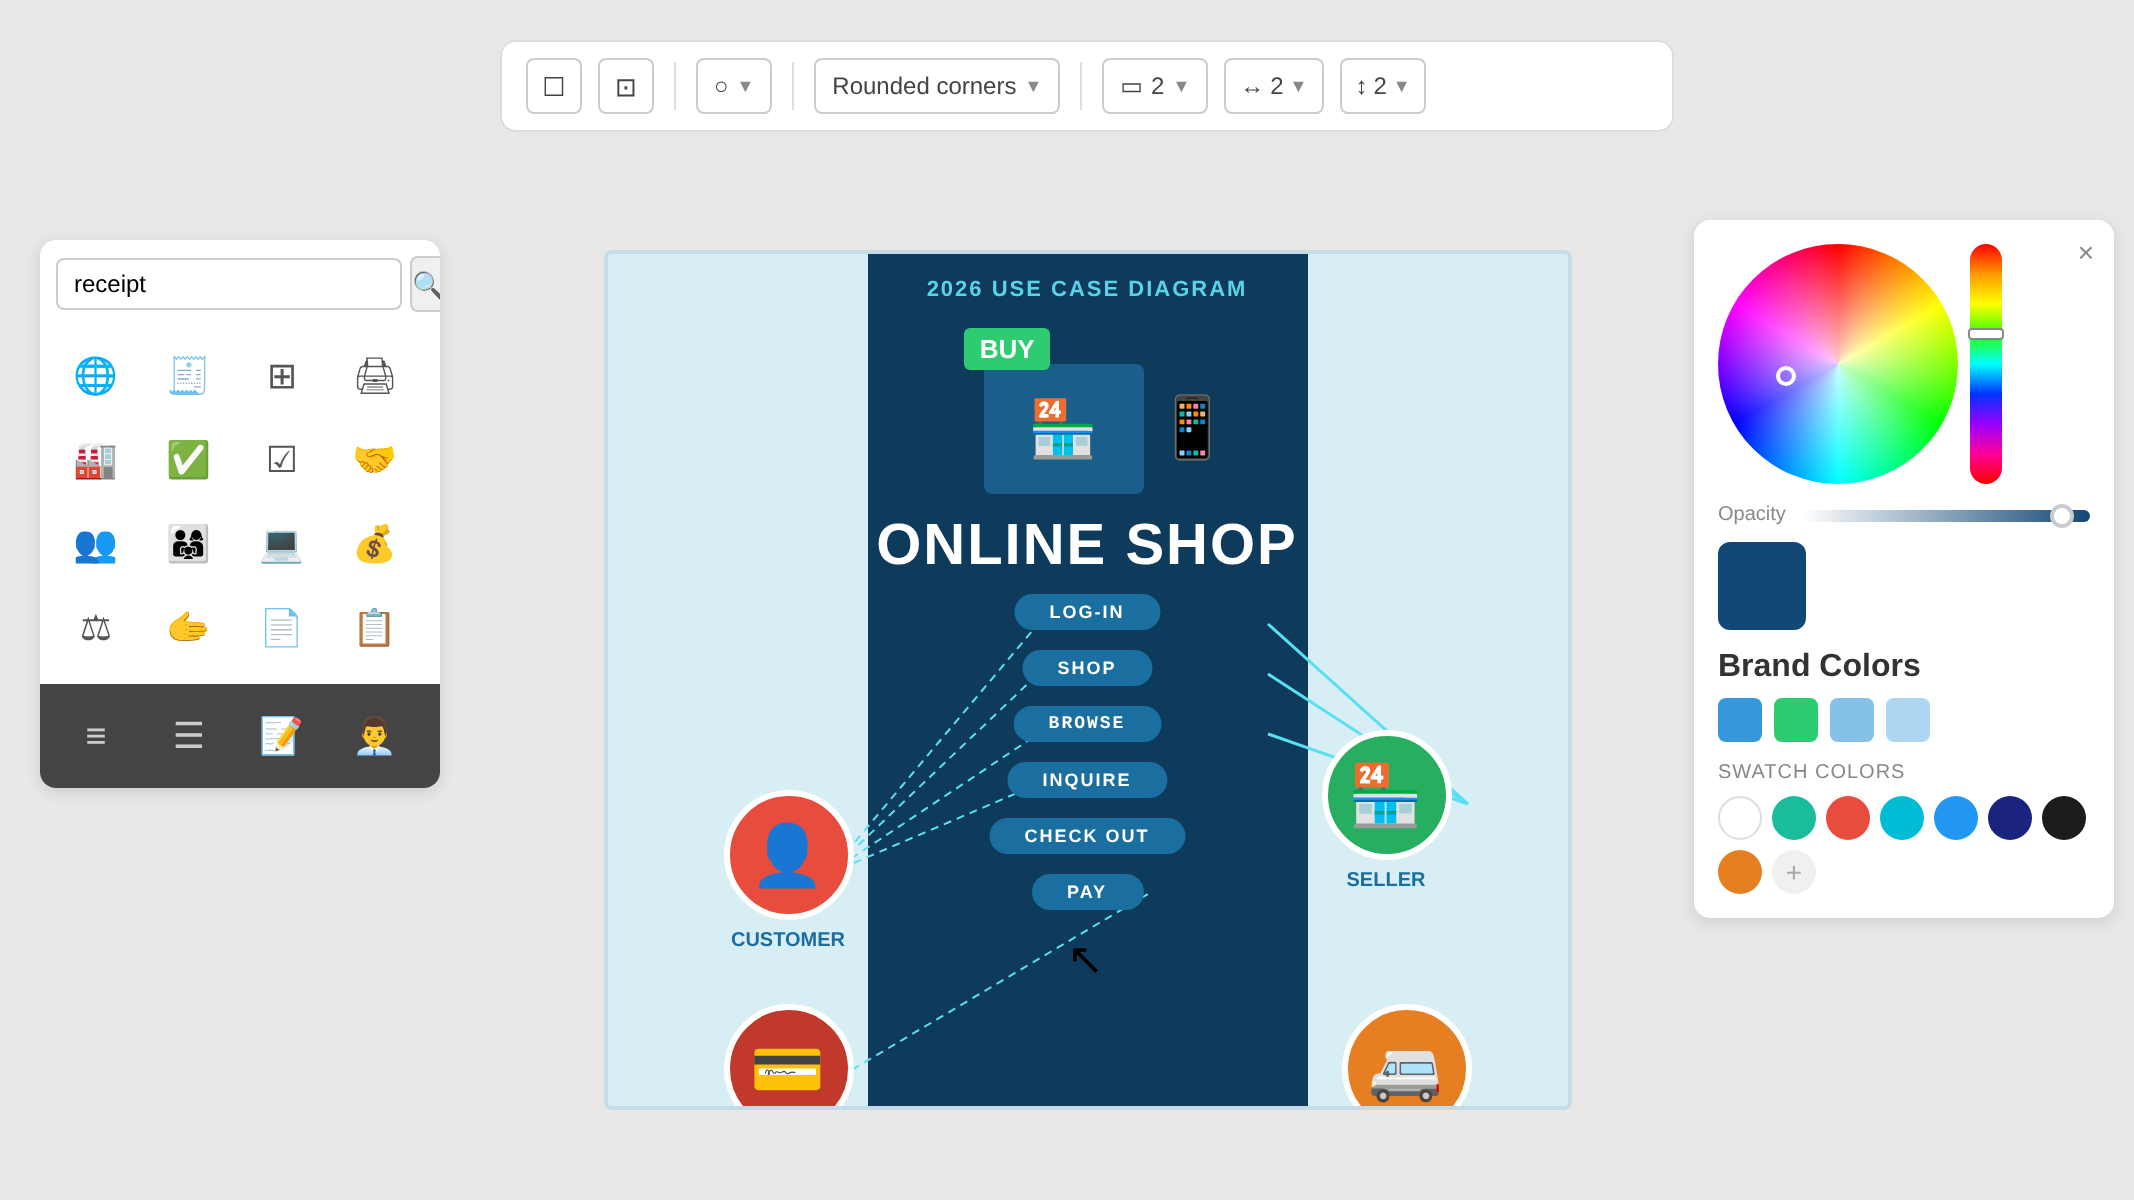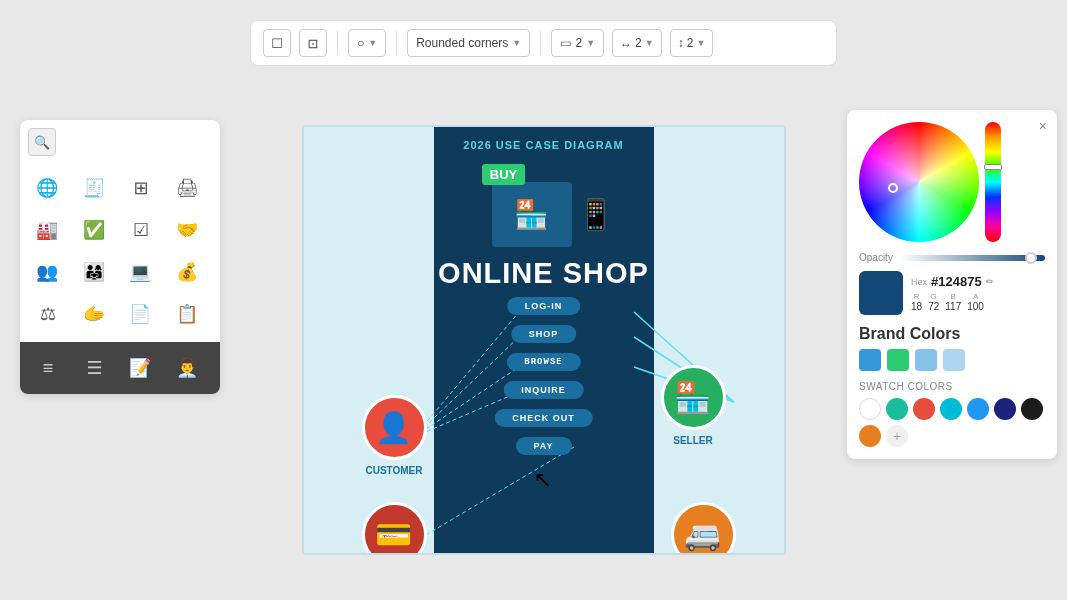--- a/index.html
+++ b/index.html
@@ -363,20 +363,21 @@
   </button>
   <button class="toolbar-num">
     <span>↕</span>
     <span>2</span>
     <span class="arrow">▼</span>
   </button>
 </div>
 
 <div id="left-panel">
   <div class="search-row">
+    <input class="search-input" value="receipt" placeholder="receipt" style="">
     <div class="search-icon-btn">🔍</div>
   </div>
   <div class="icons-grid">
     <div class="icon-cell">🌐</div>
     <div class="icon-cell">🧾</div>
     <div class="icon-cell">⊞</div>
     <div class="icon-cell">🖨</div>
     <div class="icon-cell">🏭</div>
     <div class="icon-cell">✅</div>
     <div class="icon-cell">☑</div>
@@ -476,45 +477,20 @@
 
   <div class="opacity-row">
     <span class="opacity-label">Opacity</span>
     <div class="opacity-slider">
       <div class="opacity-thumb"></div>
     </div>
   </div>
 
   <div class="color-info-row">
     <div class="color-swatch-big"></div>
-    <div class="color-values">
-      <div class="color-hex-row">
-        <span class="color-hex-label">Hex</span>
-        <span class="color-hex-value">#124875</span>
-        <span class="color-edit-icon">✏</span>
-      </div>
-      <div class="color-rgba-row">
-        <div class="color-channel">
-          <div class="channel-label">R</div>
-          <div class="channel-value">18</div>
-        </div>
-        <div class="color-channel">
-          <div class="channel-label">G</div>
-          <div class="channel-value">72</div>
-        </div>
-        <div class="color-channel">
-          <div class="channel-label">B</div>
-          <div class="channel-value">117</div>
-        </div>
-        <div class="color-channel">
-          <div class="channel-label">A</div>
-          <div class="channel-value">100</div>
-        </div>
-      </div>
-    </div>
   </div>
 
   <div class="brand-colors-label">Brand Colors</div>
   <div class="brand-colors-row">
     <div class="brand-color-dot" style="background:#3498db;"></div>
     <div class="brand-color-dot" style="background:#2ecc71;"></div>
     <div class="brand-color-dot" style="background:#85c1e9;"></div>
     <div class="brand-color-dot" style="background:#aed6f1;"></div>
   </div>
 

